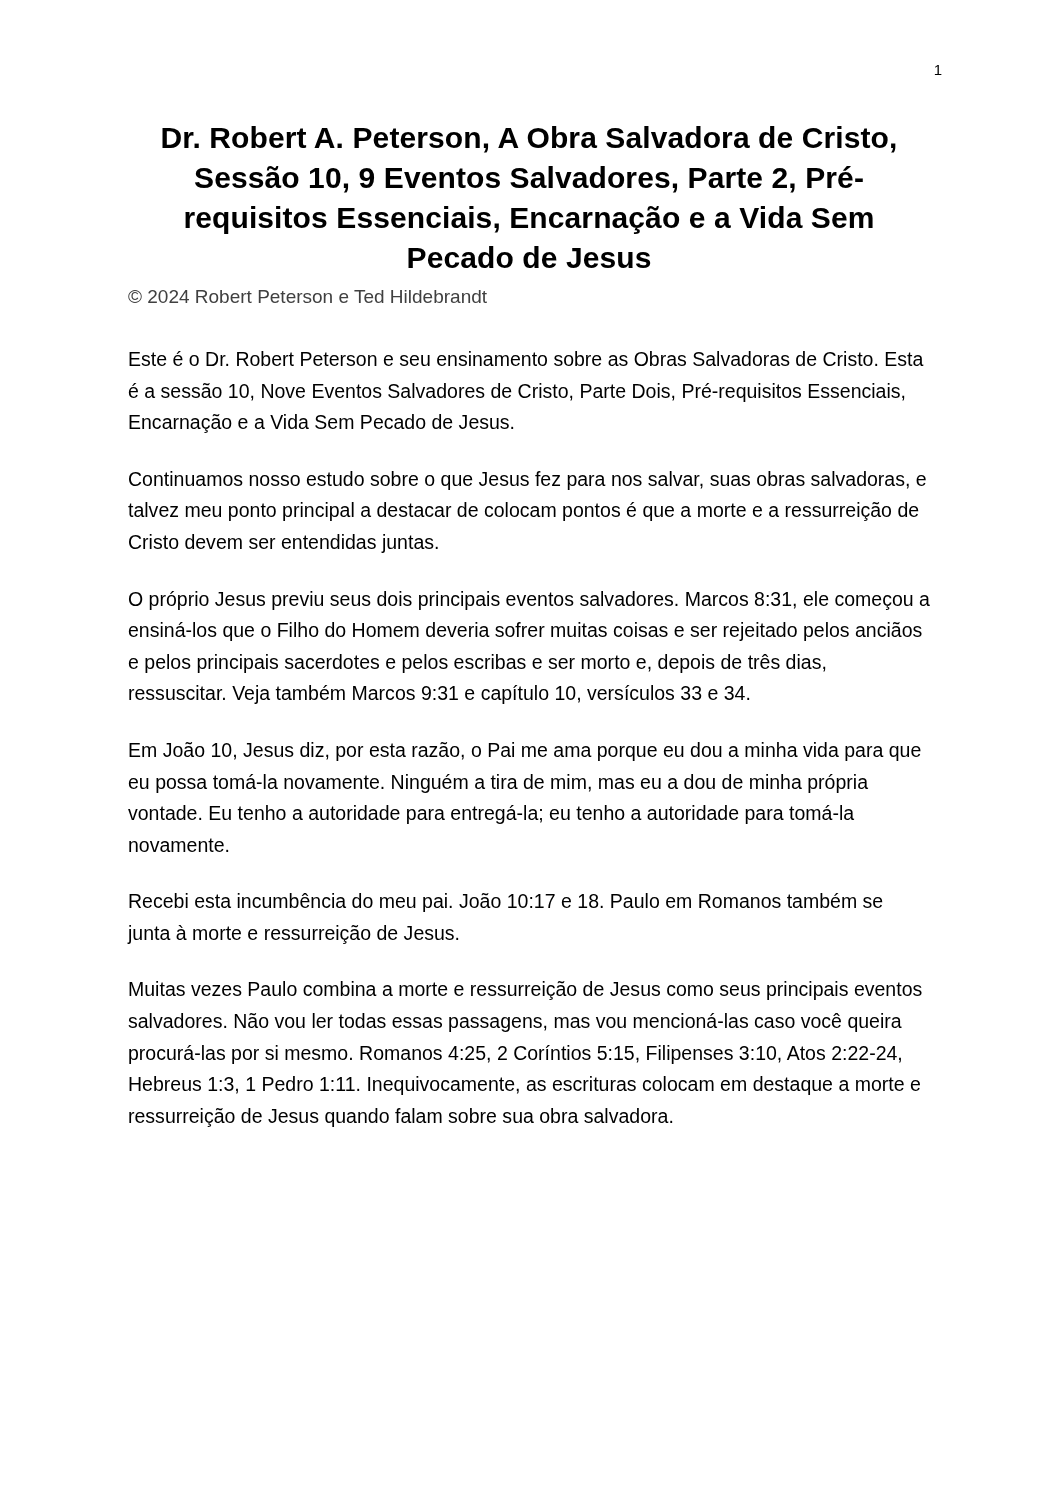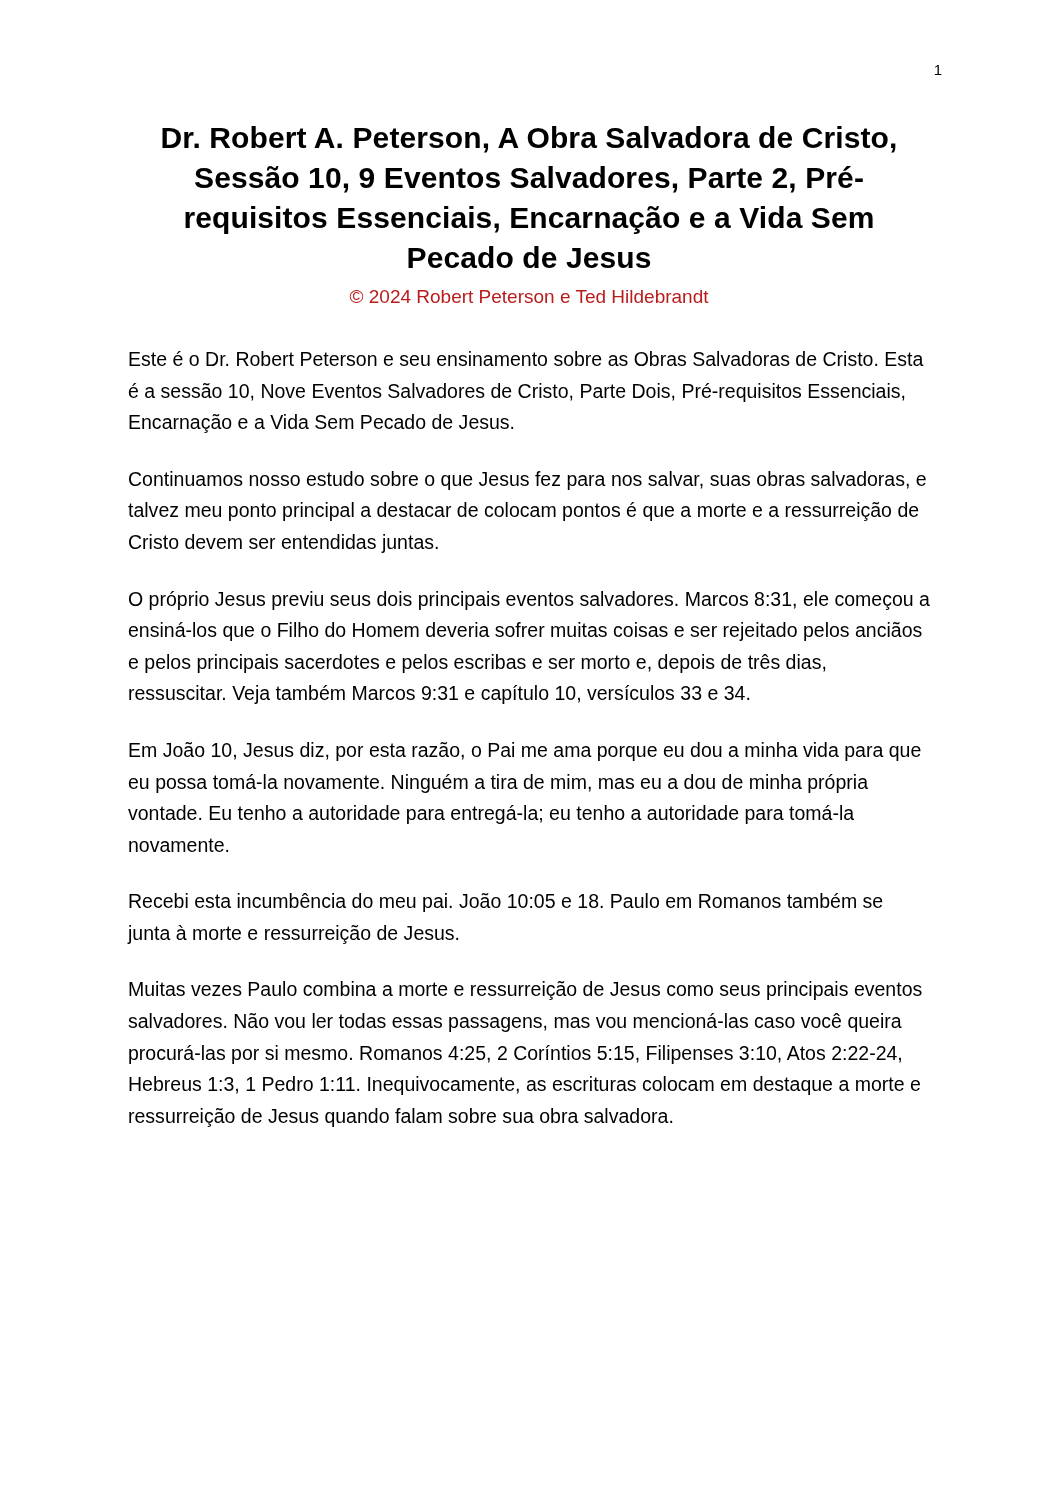--- a/index.html
+++ b/index.html
@@ -38,24 +38,23 @@
     font-size: 30px;
     font-weight: bold;
     text-align: center;
     line-height: 1.33;
     letter-spacing: 0.1px;
     margin: 0;
     color: #000;
   }
   .doc-copyright {
     font-size: 19px;
-    text-align: center;
     margin: 6px 0 0 0;
     line-height: 1.4;
-    color: #b91c1c;
+    color: #404040;
   }
   .body-block {
     margin-top: 34px;
   }
   p.para {
     font-size: 19.5px;
     line-height: 1.62;
     margin: 10px 0 25px 0;
     text-align: left;
     color: #000;
@@ -76,18 +75,18 @@
 
     <h1 class="doc-title">Dr. Robert A. Peterson, A Obra Salvadora de Cristo, Sessão 10, 9 Eventos Salvadores, Parte 2, Pré-requisitos Essenciais, Encarnação e a Vida Sem Pecado de Jesus</h1>
 
     <div class="doc-copyright">© 2024 Robert Peterson e Ted Hildebrandt</div>
 
     <div class="body-block">
       <p class="para">Este é o Dr. Robert Peterson e seu ensinamento sobre as Obras Salvadoras de Cristo. Esta é a sessão 10, Nove Eventos Salvadores de Cristo, Parte Dois, Pré-requisitos Essenciais, Encarnação e a Vida Sem Pecado de Jesus.</p>
       <p class="para">Continuamos nosso estudo sobre o que Jesus fez para nos salvar, suas obras salvadoras, e talvez meu ponto principal a destacar de colocam pontos é que a morte e a ressurreição de Cristo devem ser entendidas juntas.</p>
       <p class="para">O próprio Jesus previu seus dois principais eventos salvadores. Marcos 8:31, ele começou a ensiná-los que o Filho do Homem deveria sofrer muitas coisas e ser rejeitado pelos anciãos e pelos principais sacerdotes e pelos escribas e ser morto e, depois de três dias, ressuscitar. Veja também Marcos 9:31 e capítulo 10, versículos 33 e 34.</p>
       <p class="para">Em João 10, Jesus diz, por esta razão, o Pai me ama porque eu dou a minha vida para que eu possa tomá-la novamente. Ninguém a tira de mim, mas eu a dou de minha própria vontade. Eu tenho a autoridade para entregá-la; eu tenho a autoridade para tomá-la novamente.</p>
-      <p class="para">Recebi esta incumbência do meu pai. João 10:05 e 18. Paulo em Romanos também se junta à morte e ressurreição de Jesus.</p>
+      <p class="para">Recebi esta incumbência do meu pai. João 10:17 e 18. Paulo em Romanos também se junta à morte e ressurreição de Jesus.</p>
       <p class="para">Muitas vezes Paulo combina a morte e ressurreição de Jesus como seus principais eventos salvadores. Não vou ler todas essas passagens, mas vou mencioná-las caso você queira procurá-las por si mesmo. Romanos 4:25, 2 Coríntios 5:15, Filipenses 3:10, Atos 2:22-24, Hebreus 1:3, 1 Pedro 1:11. Inequivocamente, as escrituras colocam em destaque a morte e ressurreição de Jesus quando falam sobre sua obra salvadora.</p>
     </div>
 
   </div>
 </div>
 
 </body></html>

